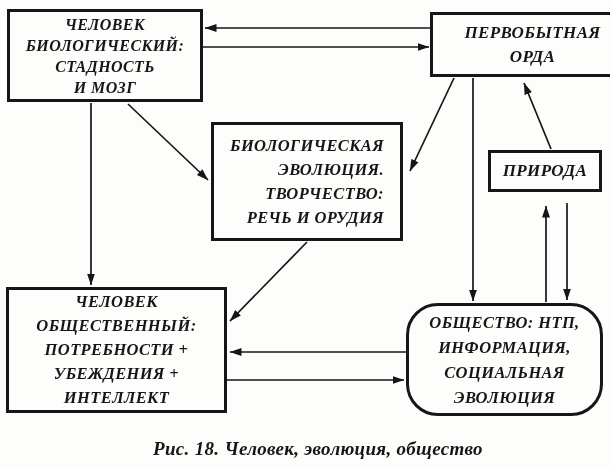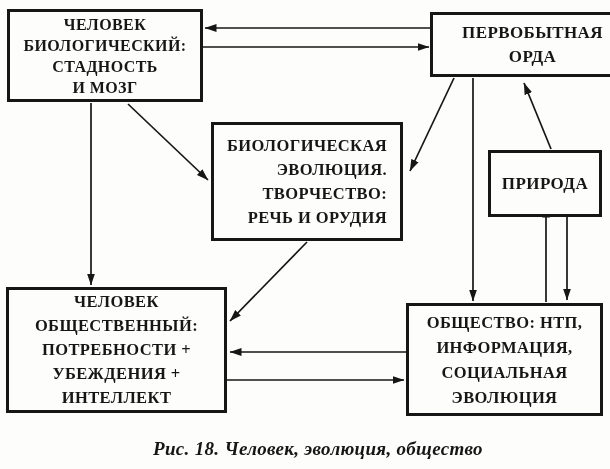--- a/index.html
+++ b/index.html
@@ -31,31 +31,32 @@
     position: absolute;
     box-sizing: border-box;
     border: 3px solid #161616;
     background: #fdfdfb;
     display: flex;
     align-items: center;
     justify-content: center;
     text-align: center;
     font-weight: bold;
     letter-spacing: 0.4px;
+    font-style: italic;
   }
   .box span {
     white-space: pre-line;
     display: block;
   }
   .box-human-bio       { left: 7px;   top: 9px;   width: 196px; height: 93px;  font-size: 16px;   line-height: 21px; }
   .box-primitive-horde { left: 430px; top: 12px;  width: 205px; height: 65px;  font-size: 17px;   line-height: 24px; }
   .box-bio-evolution   { left: 211px; top: 122px; width: 192px; height: 119px; font-size: 16.5px; line-height: 24px; text-align: right; }
-  .box-nature          { left: 488px; top: 150px; width: 114px; height: 67px;  font-size: 17px;   line-height: 22px; }
+  .box-nature          { left: 488px; top: 150px; width: 114px; height: 42px;  font-size: 17px;   line-height: 22px; }
   .box-human-social    { left: 6px;   top: 287px; width: 221px; height: 126px; font-size: 16.5px; line-height: 24px; }
-  .box-society         { left: 406px; top: 303px; width: 197px; height: 113px; font-size: 16.5px; line-height: 25px; }
+  .box-society         { left: 406px; top: 303px; width: 197px; height: 113px; font-size: 16.5px; line-height: 25px; border-radius: 32px; }
   .caption {
     position: absolute;
     left: 0;
     top: 438px;
     width: 610px;
     padding-left: 26px;
     box-sizing: border-box;
     text-align: center;
     font-size: 19px;
     font-weight: bold;

